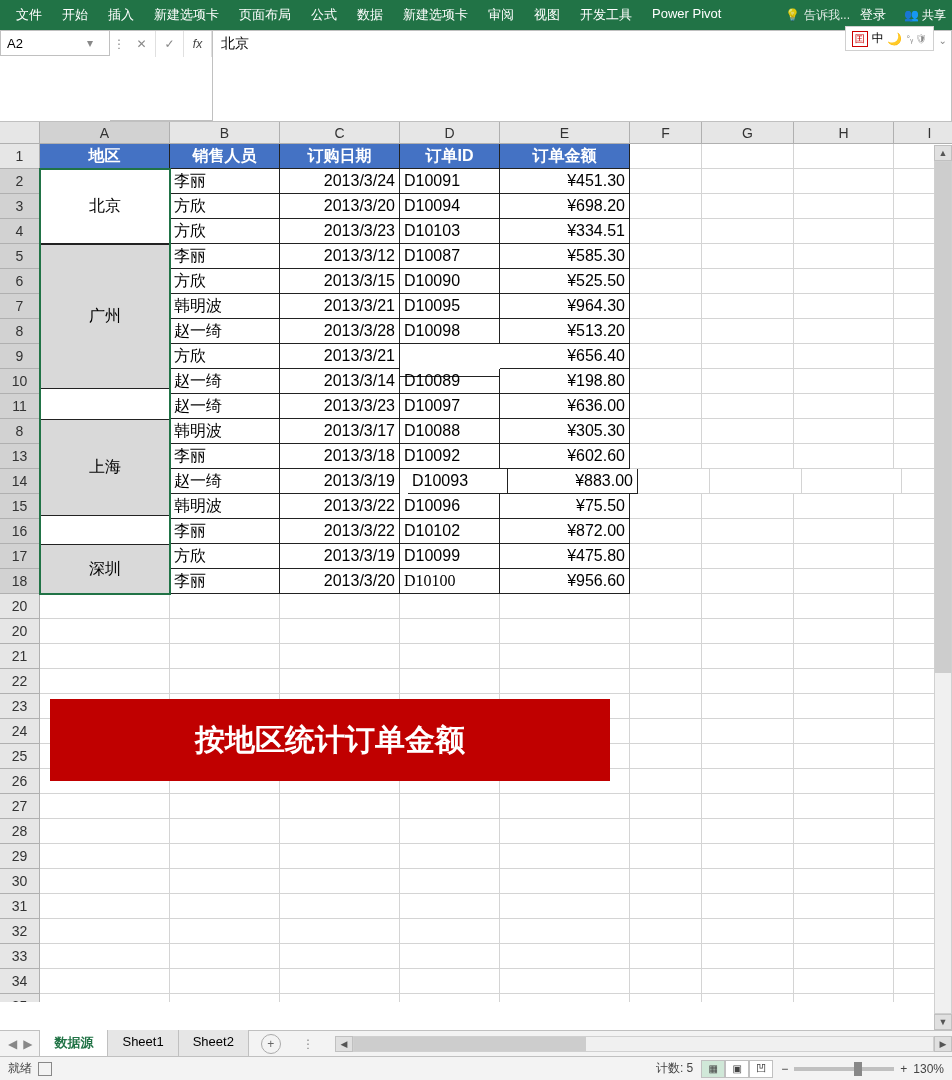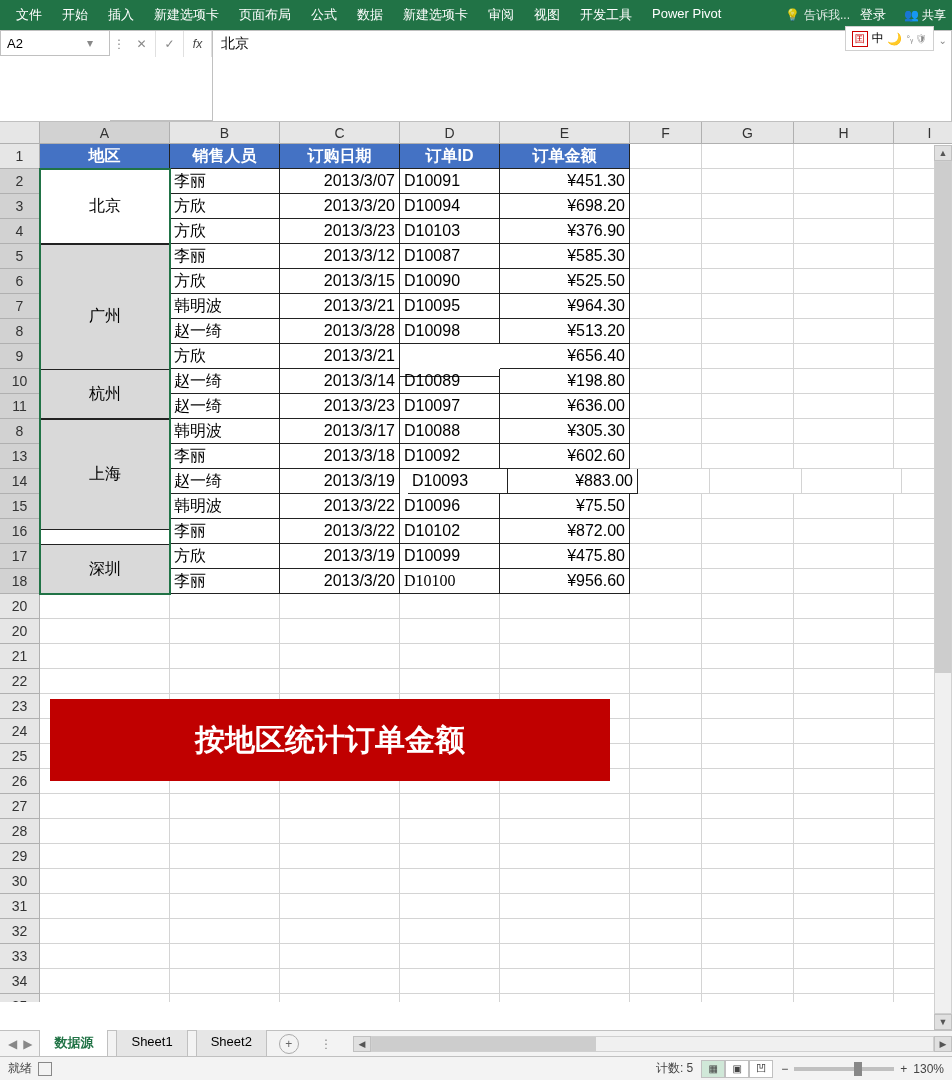--- a/index.html
+++ b/index.html
@@ -192,21 +192,21 @@
         <div class="cell header-blue" style="width: 100px;">订单ID</div>
         <div class="cell header-blue" style="width: 130px;">订单金额</div>
         <div class="cell" style="width: 72px;"></div>
         <div class="cell" style="width: 92px;"></div>
         <div class="cell" style="width: 100px;"></div>
         <div class="cell" style="width: 72px;"></div>
       </div>
       <div class="cell-row">
         <div class="cell" style="width: 130px; visibility: hidden;"></div>
         <div class="cell data-b" style="width: 110px;">李丽</div>
-        <div class="cell data-b right" style="width: 120px;">2013/3/07</div>
+        <div class="cell data-b right" style="width: 120px;">2013/3/24</div>
         <div class="cell data-b" style="width: 100px;">D10091</div>
         <div class="cell data-b right" style="width: 130px;">¥451.30</div>
         <div class="cell" style="width: 72px;"></div>
         <div class="cell" style="width: 92px;"></div>
         <div class="cell" style="width: 100px;"></div>
         <div class="cell" style="width: 72px;"></div>
       </div>
       <div class="cell-row">
         <div class="cell" style="width: 130px; visibility: hidden;"></div>
         <div class="cell data-b" style="width: 110px;">方欣</div>
@@ -216,21 +216,21 @@
         <div class="cell" style="width: 72px;"></div>
         <div class="cell" style="width: 92px;"></div>
         <div class="cell" style="width: 100px;"></div>
         <div class="cell" style="width: 72px;"></div>
       </div>
       <div class="cell-row">
         <div class="cell" style="width: 130px; visibility: hidden;"></div>
         <div class="cell data-b" style="width: 110px;">方欣</div>
         <div class="cell data-b right" style="width: 120px;">2013/3/23</div>
         <div class="cell data-b" style="width: 100px;">D10103</div>
-        <div class="cell data-b right" style="width: 130px;">¥376.90</div>
+        <div class="cell data-b right" style="width: 130px;">¥334.51</div>
         <div class="cell" style="width: 72px;"></div>
         <div class="cell" style="width: 92px;"></div>
         <div class="cell" style="width: 100px;"></div>
         <div class="cell" style="width: 72px;"></div>
       </div>
       <div class="cell-row">
         <div class="cell" style="width: 130px; visibility: hidden;"></div>
         <div class="cell data-b" style="width: 110px;">李丽</div>
         <div class="cell data-b right" style="width: 120px;">2013/3/12</div>
         <div class="cell data-b" style="width: 100px;">D10087</div>
@@ -565,42 +565,41 @@
         <div class="cell" style="width: 120px;"></div>
         <div class="cell" style="width: 100px;"></div>
         <div class="cell" style="width: 130px;"></div>
         <div class="cell" style="width: 72px;"></div>
         <div class="cell" style="width: 92px;"></div>
         <div class="cell" style="width: 100px;"></div>
         <div class="cell" style="width: 72px;"></div>
       </div>
       <div class="merged-region" style="left: 0px; top: 25px; width: 130px; height: 75px;">北京</div>
       <div class="merged-region grey" style="left: 0px; top: 100px; width: 130px; height: 145px;">广州</div>
-      <div class="merged-region grey" style="left: 0px; top: 225px; width: 130px; height: 50px;">杭州</div>
-      <div class="merged-region grey" style="left: 0px; top: 275px; width: 130px; height: 111px;">上海</div>
+      <div class="merged-region grey" style="left: 0px; top: 275px; width: 130px; height: 97px;">上海</div>
       <div class="merged-region grey" style="left: 0px; top: 400px; width: 130px; height: 50px;">深圳</div>
       <div class="sel-outline" style="left: -1px; top: 24px; width: 132px; height: 427px;"></div>
       <div class="banner" style="left: 10px; top: 555px; width: 560px; height: 82px;">按地区统计订单金额</div>
     </div>
 </div>
 
 <div class="v-scroll">
   <div class="scroll-btn">▲</div>
   <div class="v-track">
       <div class="v-thumb"></div>
     </div>
   <div class="scroll-btn">▼</div>
 </div>
 
 <div class="sheet-tabs">
   <div class="tab-nav">
     <span>◀</span>
     <span>▶</span>
   </div>
-  <div id="sheet-tabs" style="display: flex; gap: 9px;">
+  <div id="sheet-tabs" style="display: flex;">
       <div class="sheet-tab active">数据源</div>
       <div class="sheet-tab">Sheet1</div>
       <div class="sheet-tab">Sheet2</div>
     </div>
   <div class="add-sheet">+</div>
   <div style="width:14px;text-align:center;color:#888;margin-left:20px">⋮</div>
   <div class="h-scroll">
     <div class="scroll-btn">◀</div>
     <div class="h-track">
         <div class="h-thumb"></div>

